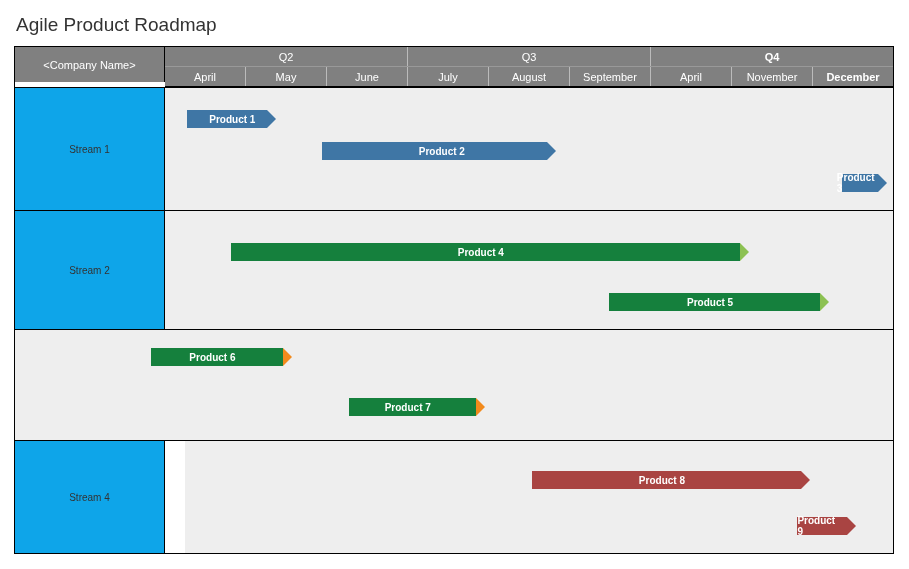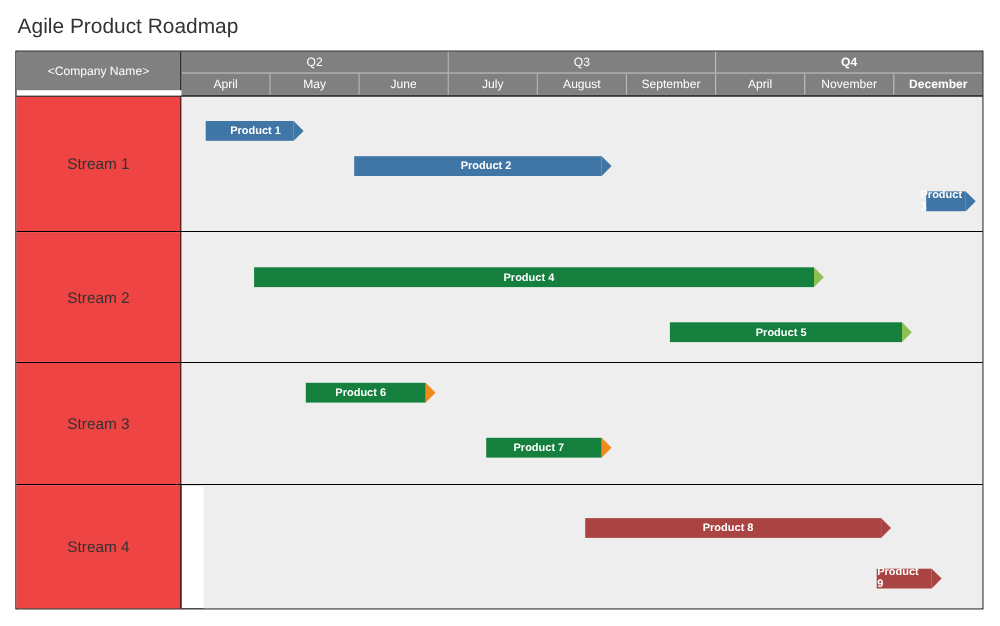--- a/index.html
+++ b/index.html
@@ -42,23 +42,23 @@
   .qcell:last-child, .mcell:last-child { border-right: none; font-weight: bold; }
 
   .hdr-wrapper { display: flex; }
   .hdr-cols { flex: 1; display: flex; flex-direction: column; }
 
   
   .stream-row { display: flex; border-top: 1px solid #000; }
   .stream-row:first-of-type { border-top: none; }
   .row-label {
     width: 150px;
-    background: #ef4444;
+    background: #0ea5e9;
     display: flex; align-items: center; justify-content: center;
-    font-size: 14px;
+    font-size: 10px;
     color: #333;
     border-right: 1px solid #000;
   }
   .row-graph {
     flex: 1;
     position: relative;
     background: #eee;
   }
   .h-122 { height: 122px; }
   .h-118 { height: 118px; }
@@ -139,21 +139,20 @@
       <div class="bar green" style="left:9%; width:70%; top:32px;">
           <span>Product 4</span>
         </div>
       <div class="bar green" style="left:61%; width:29%; top:82px;">
           <span>Product 5</span>
         </div>
     </div>
   </div>
 
   <div class="stream-row">
-    <div class="row-label">Stream 3</div>
     <div class="row-graph h-110">
       <div class="bar orange" style="left:15.5%; width:15%; top:18px;">
           <span>Product 6</span>
         </div>
       <div class="bar orange" style="left:38%; width:14.5%; top:68px;">
           <span>Product 7</span>
         </div>
     </div>
   </div>
 

